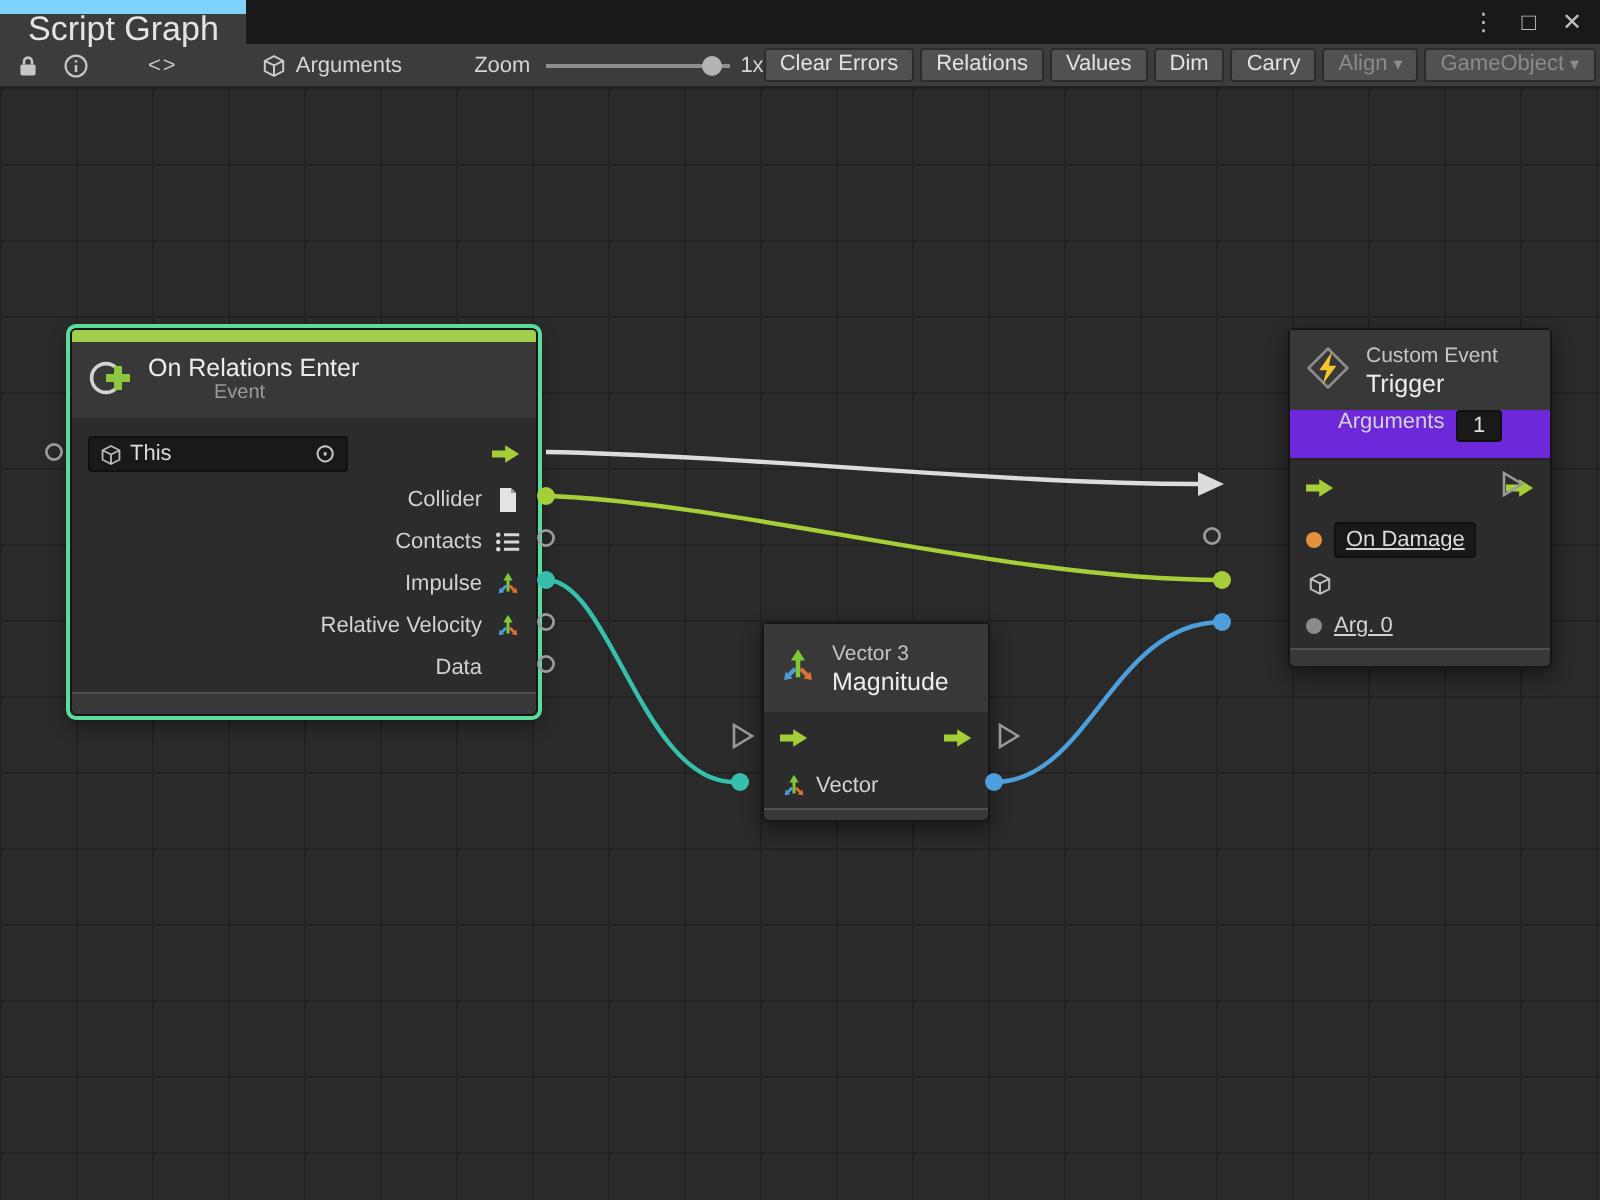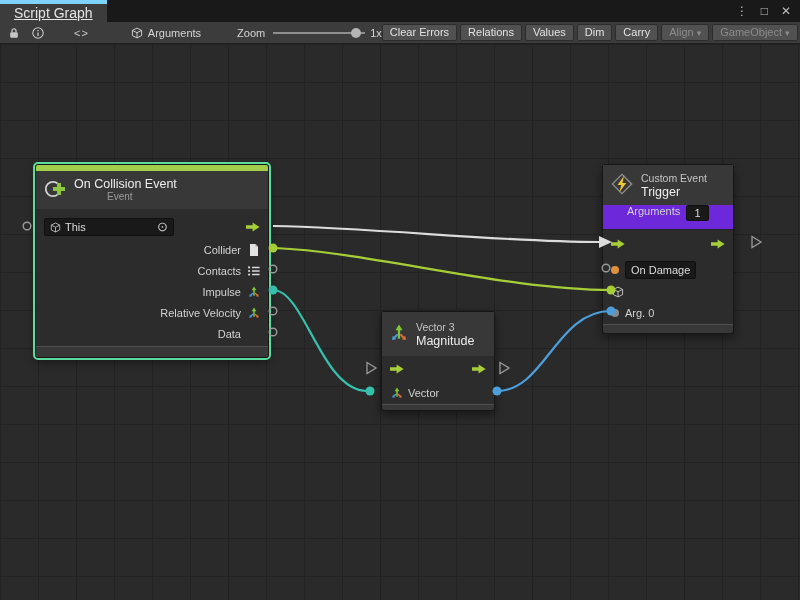--- a/index.html
+++ b/index.html
@@ -1,21 +1,21 @@
 <!DOCTYPE html>
 <html><head>
 <meta charset="utf-8">
 <style>
   html,body{margin:0;padding:0;}
   body{width:800px;height:600px;overflow:hidden;background:#191919;font-family:"Liberation Sans",sans-serif;}
   .app{position:relative;width:800px;height:600px;}
 
   
   .tabbar{height:22px;background:#191919;display:flex;align-items:stretch;}
-  .tab{display:flex;align-items:center;padding:0 14px;background:#3C3C3C;border-top:4px solid #7dd3fc;color:#E4E4E4;font-size:14px;text-decoration:underline;}
+  .tab{display:flex;align-items:center;padding:0 14px;background:#3C3C3C;border-top:7px solid #7dd3fc;color:#E4E4E4;font-size:17px;}
   .win-controls{margin-left:auto;display:flex;align-items:center;gap:13px;padding-right:9px;color:#BDBDBD;font-size:12px;}
 
   
   .toolbar{height:21px;background:#3C3C3C;border-bottom:1px solid #202020;display:flex;align-items:center;color:#D5D5D5;font-size:11px;padding-left:6px;overflow:hidden;white-space:nowrap;}
   .ticon{display:inline-flex;align-items:center;justify-content:center;width:16px;height:16px;flex:0 0 auto;}
   .code-icon{font-size:11px;letter-spacing:1px;color:#C9C9C9;margin-left:28px;}
   .tlabel{color:#D5D5D5;}
   .zoom-slider{position:relative;width:92px;height:12px;margin-left:8px;flex:0 0 auto;}
   .zoom-slider .track{position:absolute;left:0;right:0;top:5px;height:2px;background:#8E8E8E;}
   .zoom-slider .knob{position:absolute;top:1px;left:78px;width:10px;height:10px;border-radius:50%;background:#B4B4B4;}
@@ -56,26 +56,26 @@
   .this-field .target{margin-left:auto;color:#C9C9C9;font-size:13px;line-height:10px;}
   .out-row{height:21px;justify-content:flex-end;gap:6px;padding-right:8px;}
   #node-oce .nfoot{height:10px;}
 
   #node-vec{left:381px;top:311px;width:112px;}
   #node-vec .nhead{height:34px;}
   #node-vec .flow-row{height:26px;justify-content:space-between;padding:0 8px;}
   #node-vec .in-row{height:22px;gap:5px;padding:0 8px;}
   #node-vec .nfoot{height:5px;}
 
-  #node-ce{left:602px;top:164px;width:130px;}
+  #node-ce{left:644px;top:164px;width:130px;}
   #node-ce .nhead{height:30px;}
   .args-row{height:24px;display:flex;align-items:flex-start;gap:6px;padding:0 24px;background:#6d28d9;border-bottom:1px solid #242424;}
   .args-field{width:18px;justify-content:center;height:14px;}
   #node-ce .flow-row{height:28px;justify-content:space-between;padding:0 8px;}
-  #node-ce .in-row{height:24px;gap:6px;padding:0 8px;}
+  #node-ce .in-row{height:24px;gap:6px;padding:0 8px;text-decoration:underline;}
   #node-ce .cube-row{height:20px;}
   #node-ce .arg-row{height:22px;}
   #node-ce .nfoot{height:8px;}
 
   .wires{position:absolute;left:0;top:0;pointer-events:none;}
 </style>
 </head>
 <body>
 
 <svg width="0" height="0" style="position:absolute">
@@ -175,21 +175,21 @@
 
   <div class="canvas"></div>
 
   <div class="node selected" id="node-oce">
     <div class="strip"></div>
     <div class="nhead">
       <span><svg width="22" height="22">
             <use href="#sym-collision"></use>
           </svg></span>
       <div>
-        <div class="ntitle">On Collision Event</div>
+        <div class="ntitle">On Relations Enter</div>
         <div class="nsub">Event</div>
       </div>
     </div>
     <div class="nbody">
       <div class="row row-this">
         <div class="field this-field">
           <span style="color:#B9B9B9;display:inline-flex">
               <svg width="11" height="11">
                 <use href="#sym-cube"></use>
               </svg>

